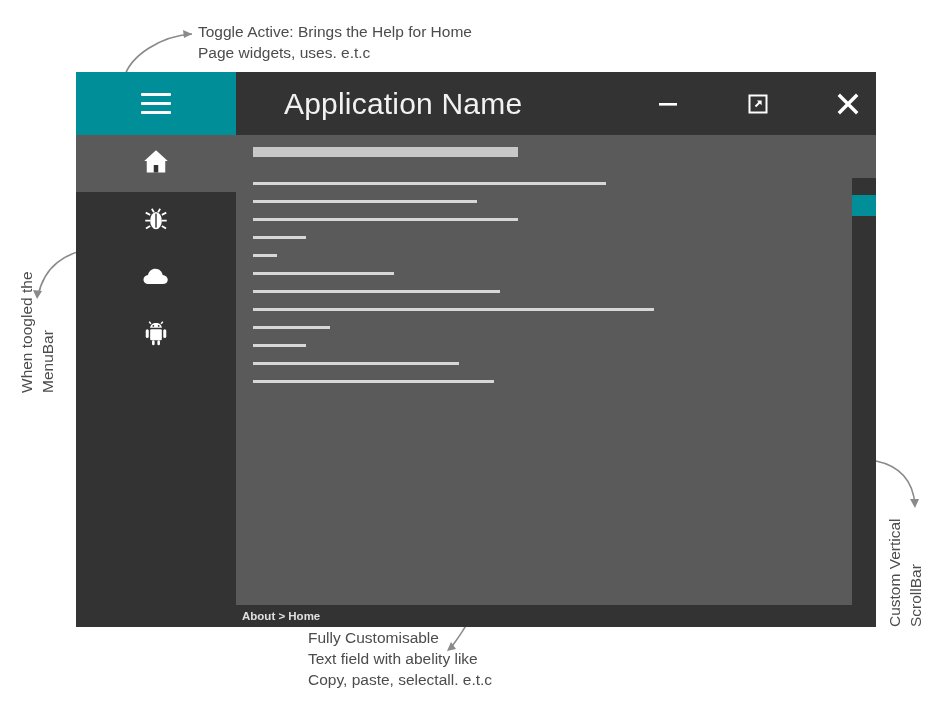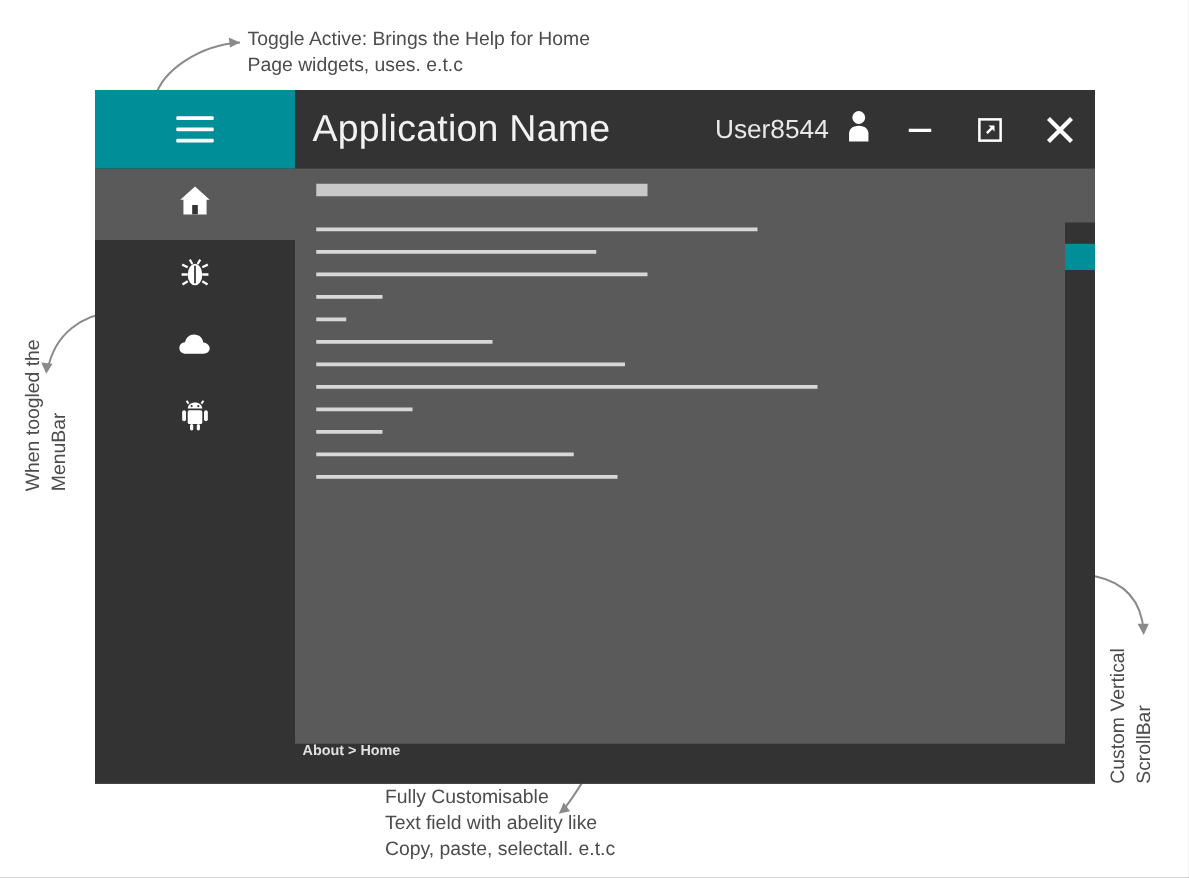--- a/index.html
+++ b/index.html
@@ -57,20 +57,21 @@
 
   
   #title-bar {
     position: absolute;
     left: 0; top: 0;
     width: 100%;
     height: 63px;
     background: #333333;
     display: flex;
     align-items: center;
+    gap: 34px;
   }
   #menu-toggle {
     width: 160px;
     height: 63px;
     background: #008e99;
     display: flex;
     align-items: center;
     justify-content: center;
     flex: 0 0 auto;
     cursor: pointer;
@@ -182,24 +183,24 @@
     background: #008e99;
     cursor: grab;
   }
 
   
   #status-bar {
     position: absolute;
     left: 160px;
     right: 0;
     bottom: 0;
-    height: 32px;
+    height: 22px;
     background: #333333;
     display: flex;
-    align-items: flex-start;
+    align-items: center;
   }
   #breadcrumb {
     color: #e0e0e0;
     font-size: 11.5px;
     font-weight: bold;
     margin-left: 6px;
     white-space: nowrap;
   }
 </style>
 </head>
@@ -239,29 +240,20 @@
     <div id="menu-toggle">
       <span class="hamburger">
         <span></span>
           <span></span>
           <span></span>
       </span>
     </div>
 
     <div id="app-title">Application Name</div>
 
-    <div id="user-area">
-      <span id="user-name">User8544</span>
-      <span>
-        <svg width="30" height="30" viewBox="0 0 24 24">
-          <circle cx="12" cy="6.4" r="4.1" fill="#ffffff"></circle>
-          <path d="M12 11.6c-4.0 0-6.2 2.3-6.2 5.1v5.1h12.4v-5.1c0-2.8-2.2-5.1-6.2-5.1z" fill="#ffffff"></path>
-        </svg>
-      </span>
-    </div>
 
     <div class="win-btn">
       <svg width="26" height="26" viewBox="0 0 26 26">
         <rect x="4" y="12" width="18" height="2.6" fill="#ffffff"></rect>
       </svg>
     </div>
 
     <div class="win-btn">
       <svg width="26" height="26" viewBox="0 0 26 26">
         <rect x="4.5" y="4.5" width="17" height="17" fill="none" stroke="#ffffff" stroke-width="2"></rect>

